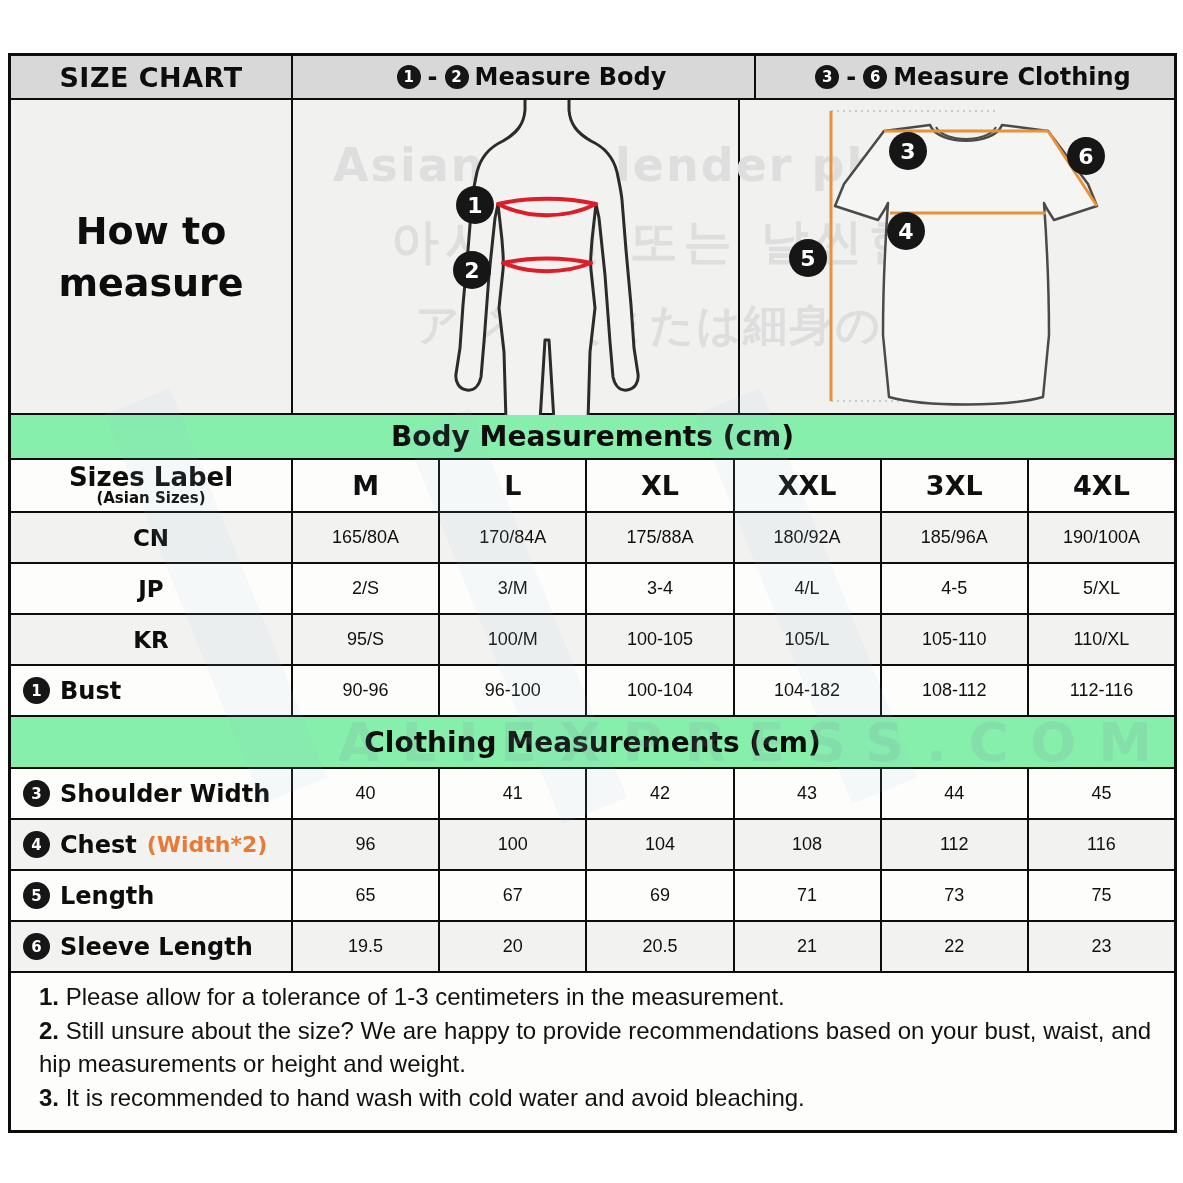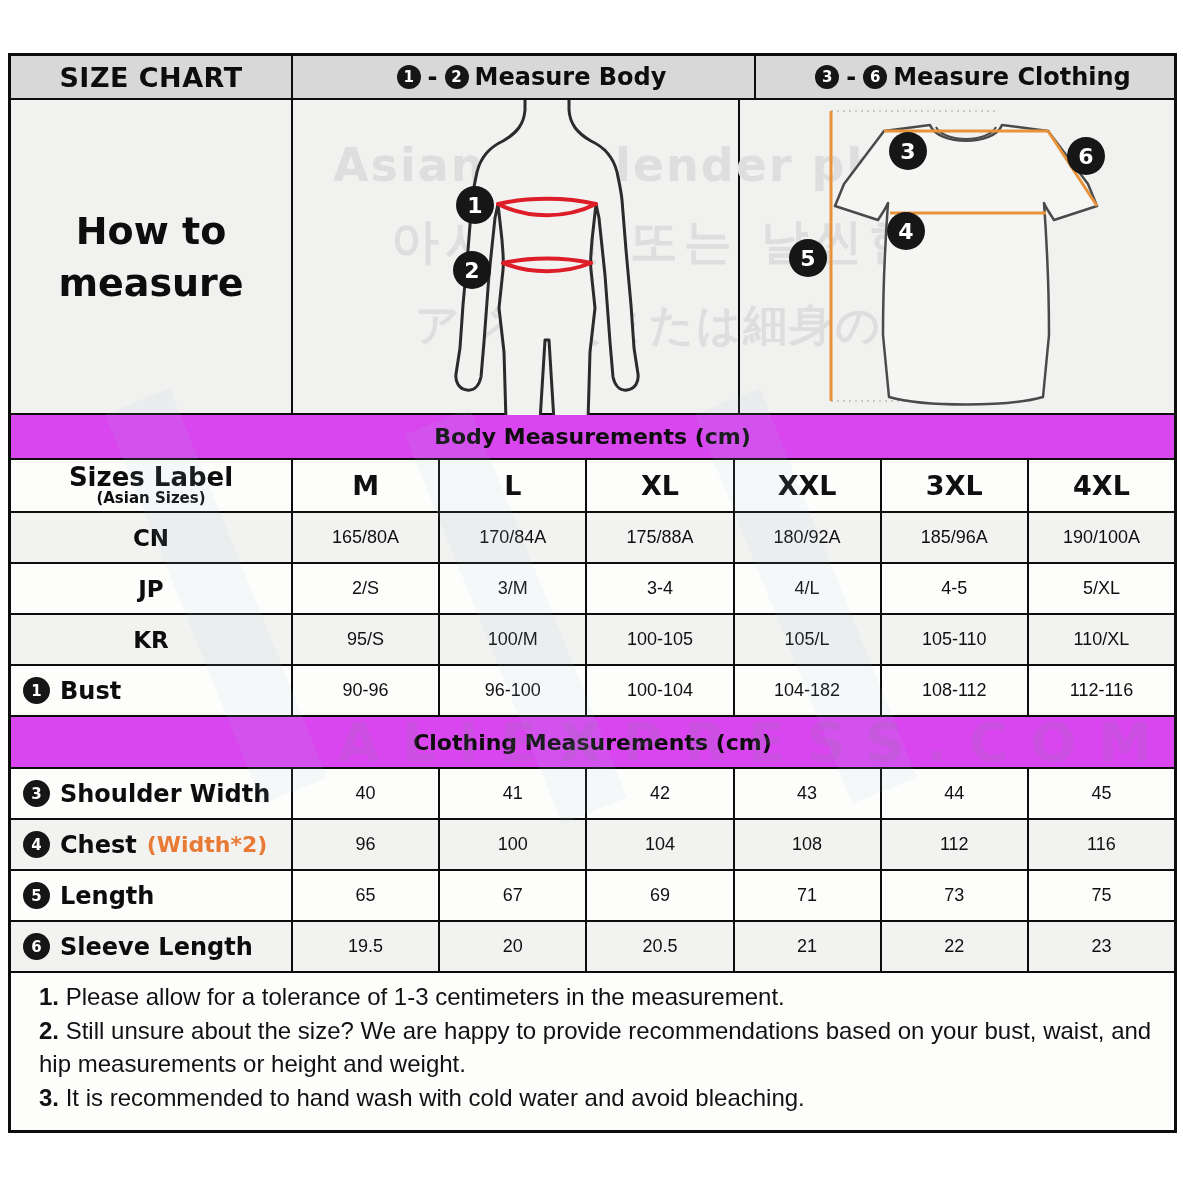--- a/index.html
+++ b/index.html
@@ -41,23 +41,23 @@
   .cell-body{width:447px;flex:0 0 447px;box-sizing:border-box;border-right:2px solid #0d0d0d;position:relative;}
   .cell-shirt{flex:1;position:relative;}
   .cell-body svg,.cell-shirt svg{position:absolute;left:0;top:0;z-index:2;}
   .wm-diag{position:absolute;left:284px;right:0;top:0;bottom:0;z-index:1;pointer-events:none;overflow:hidden;
            font-family:"DejaVu Sans",sans-serif;font-weight:bold;color:#dedede;}
   .wm-en{position:absolute;left:38px;top:38px;font-size:46px;letter-spacing:2px;white-space:nowrap;}
   .wm-kr{position:absolute;left:96px;top:110px;font-size:48px;letter-spacing:6px;white-space:nowrap;}
   .wm-jp{position:absolute;left:120px;top:196px;font-size:44px;letter-spacing:2px;white-space:nowrap;}
 
   
-  .sec{box-sizing:border-box;border-bottom:2px solid #0d0d0d;background:#d946ef;
+  .sec{box-sizing:border-box;border-bottom:2px solid #0d0d0d;background:#86efac;
        display:flex;align-items:center;justify-content:center;
-       font-family:"DejaVu Sans",sans-serif;font-weight:bold;font-size:22px;}
+       font-family:"DejaVu Sans",sans-serif;font-weight:bold;font-size:28px;}
   .sec-body{height:45px;}
   .sec-cloth{height:52px;}
 
   
   .row-sizes{height:53px;background:#fdfdfc;}
   .sizes-label{flex-direction:column;line-height:1.05;}
   .sizes-label .main{font-family:"DejaVu Sans",sans-serif;font-weight:bold;font-size:26px;}
   .sizes-label .sub{font-family:"DejaVu Sans",sans-serif;font-weight:bold;font-size:15px;}
   .row-sizes .vcell{font-family:"DejaVu Sans",sans-serif;font-weight:bold;font-size:27px;}
 

